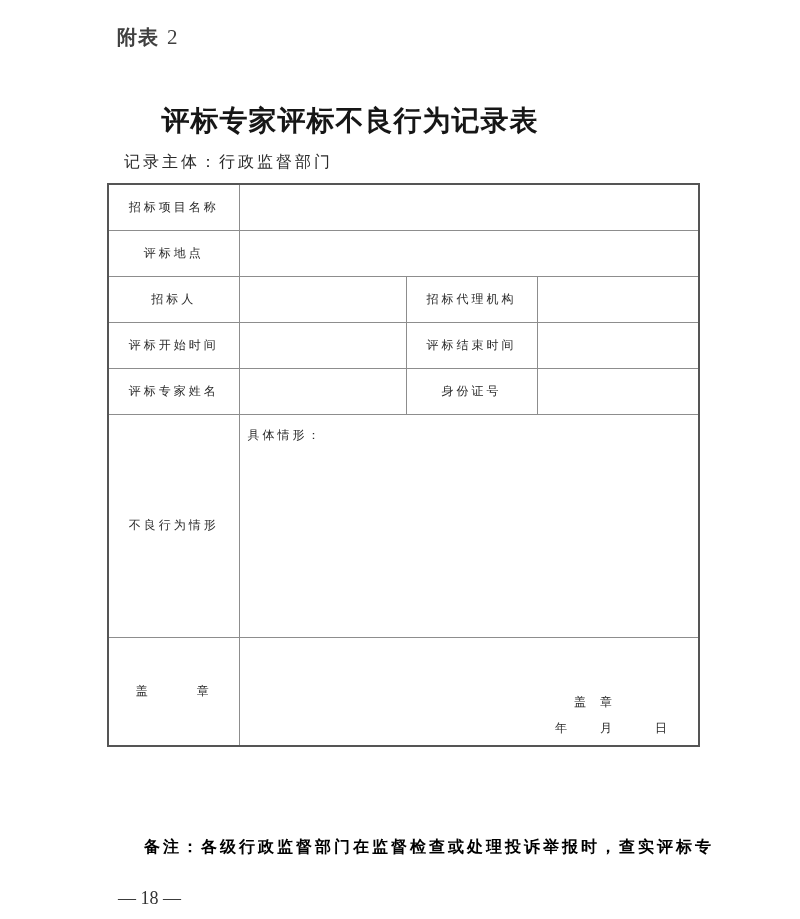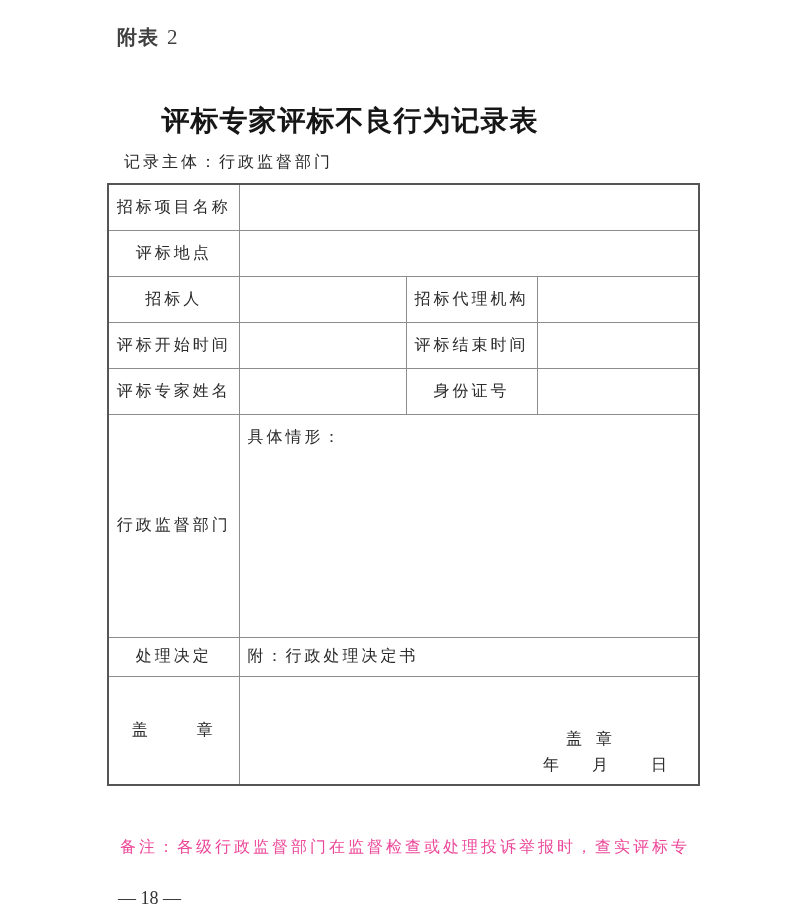--- a/index.html
+++ b/index.html
@@ -7,40 +7,40 @@
          font-family: "DejaVu Serif", "Liberation Serif", serif; color: #222; }
   .abs { position: absolute; }
   .appendix { left: 108px; top: 24px; font-size: 20px; font-weight: bold;
               font-family: "DejaVu Sans", sans-serif; color: #404040; letter-spacing: 1px; padding-left: 9px; }
   .appendix .num { font-weight: normal; font-family: "Liberation Serif", serif; font-size: 21px; }
   .title { left: 0; width: 700px; top: 102px; text-align: center; font-size: 28px;
            font-weight: bold; font-family: "DejaVu Sans", sans-serif; color: #161616; letter-spacing: 1px; }
   .subject { left: 124px; top: 152px; font-size: 16px; letter-spacing: 3px; color: #2a2a2a; }
   table.form { position: absolute; left: 107px; top: 183px; width: 591px;
                border-collapse: collapse; table-layout: fixed; }
-  table.form td { border: 1px solid #8d8d8d; padding: 0; font-size: 16px;
+  table.form td { border: 1px solid #8d8d8d; padding: 0; font-size: 12px;
                   letter-spacing: 3px; color: #2a2a2a; vertical-align: middle; }
   table.form { border: 2px solid #555; }
   .lbl { text-align: center; }
   .r-std { height: 46px; }
   .r-big { height: 223px; }
   .r-dec { height: 39px; }
   .r-seal { height: 109px; }
   .detail-lbl { vertical-align: top !important; padding: 12px 0 0 8px !important; }
   .decision-val { padding-left: 8px !important; }
   .seal-cell { position: relative; margin-top: 44px; }
   .seal-sign { position: absolute; right: 72px; bottom: 34px; letter-spacing: 14px; }
   .seal-date { position: absolute; right: 28px; bottom: 8px; }
   .seal-date span { display: inline-block; }
   .seal-date .y { margin-right: 30px; }
   .seal-date .m { margin-right: 40px; }
   .seal-lbl { letter-spacing: 0; }
   .seal-lbl span:first-child { margin-right: 46px; }
-  .note { left: 120px; top: 832px; width: 580px; font-size: 16px; letter-spacing: 3px;
-          line-height: 29px; color: #ec4899; }
+  .note { left: 144px; top: 832px; width: 580px; font-size: 16px; letter-spacing: 3px;
+          line-height: 29px; color: #000000; font-weight: bold; }
   .note .l2 { padding-left: 48px; }
   .pageno { left: 118px; top: 888px; font-size: 18px; font-family: "Liberation Serif", serif; color: #333; }
 </style>
 </head>
 <body>
 
 <div class="abs appendix">
   <span>附表</span>
   <span class="num">2</span>
 </div>
@@ -77,28 +77,24 @@
     <td class="lbl">评标结束时间</td>
     <td></td>
   </tr>
   <tr class="r-std">
     <td class="lbl">评标专家姓名</td>
     <td></td>
     <td class="lbl">身份证号</td>
     <td></td>
   </tr>
   <tr class="r-big">
-    <td class="lbl">行政监督部门</td>
+    <td class="lbl">不良行为情形</td>
     <td colspan="3" class="detail-lbl">
       <span>具体情形：</span>
     </td>
-  </tr>
-  <tr class="r-dec">
-    <td class="lbl">处理决定</td>
-    <td colspan="3" class="decision-val">附：行政处理决定书</td>
   </tr>
   <tr class="r-seal">
     <td class="lbl seal-lbl">
       <span>盖</span><span>章</span>
     </td>
     <td colspan="3" class="seal-cell">
       <div class="seal-sign">盖章</div>
       <div class="seal-date">
         <span class="y">年</span><span class="m">月</span><span>日</span>
       </div>

